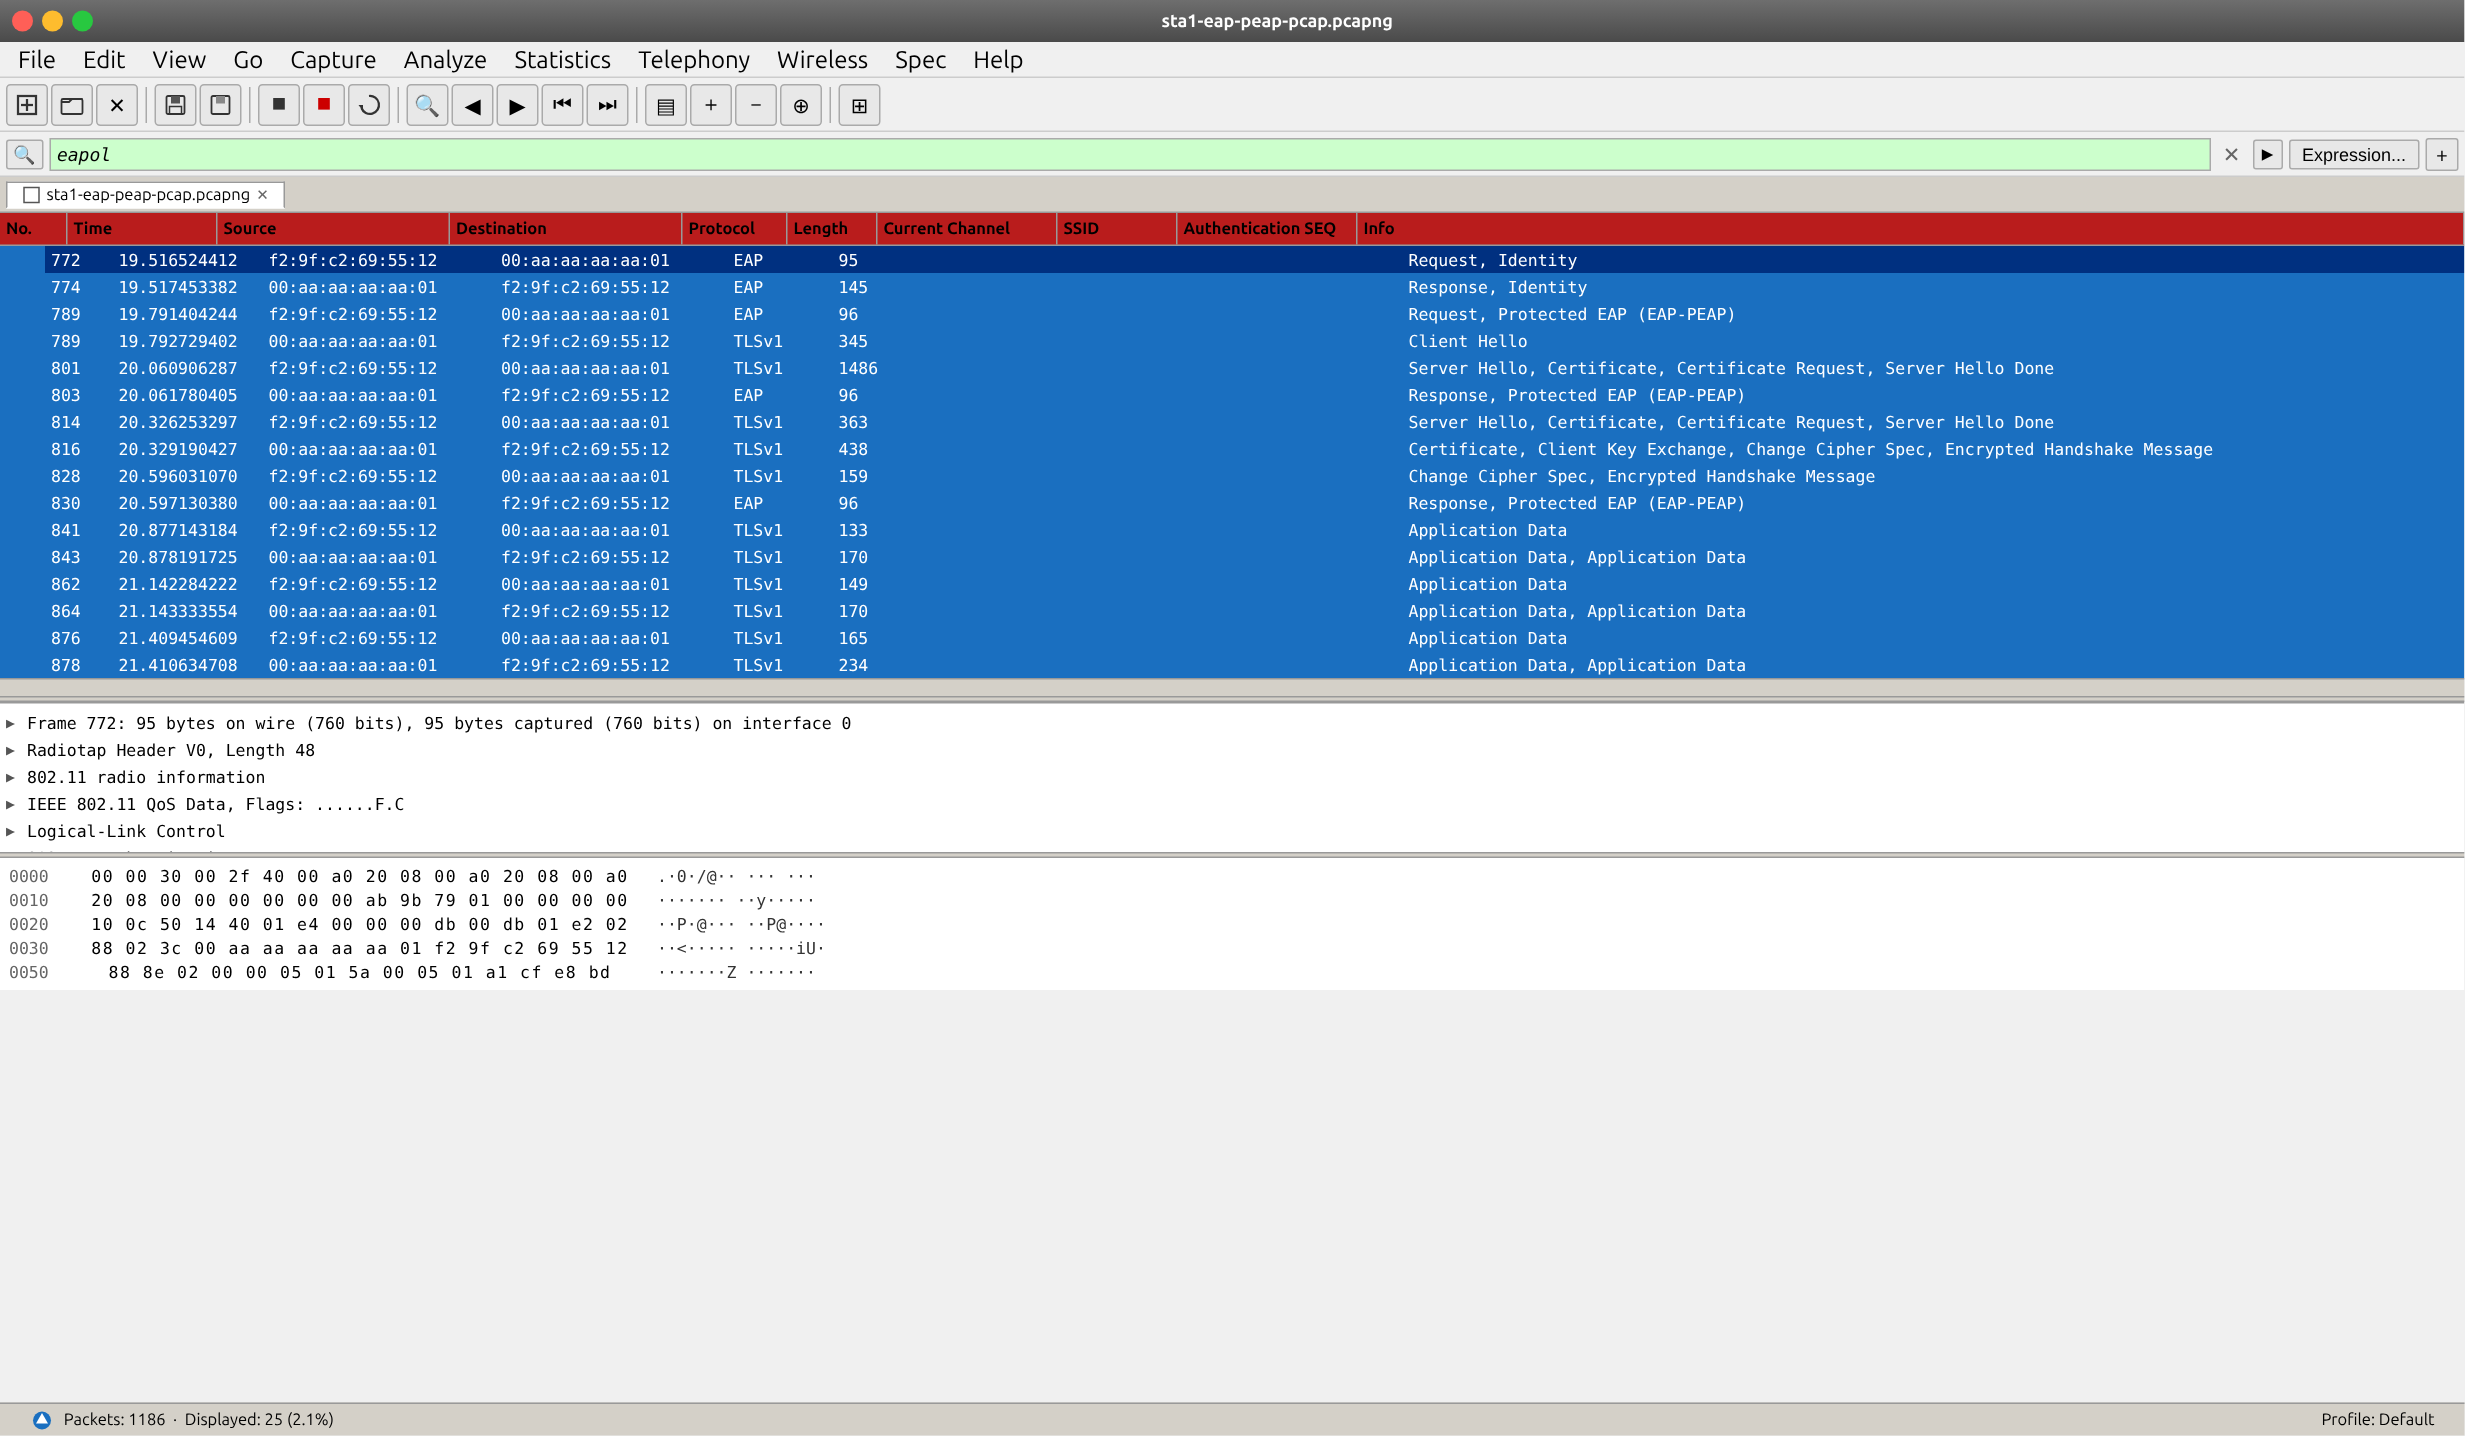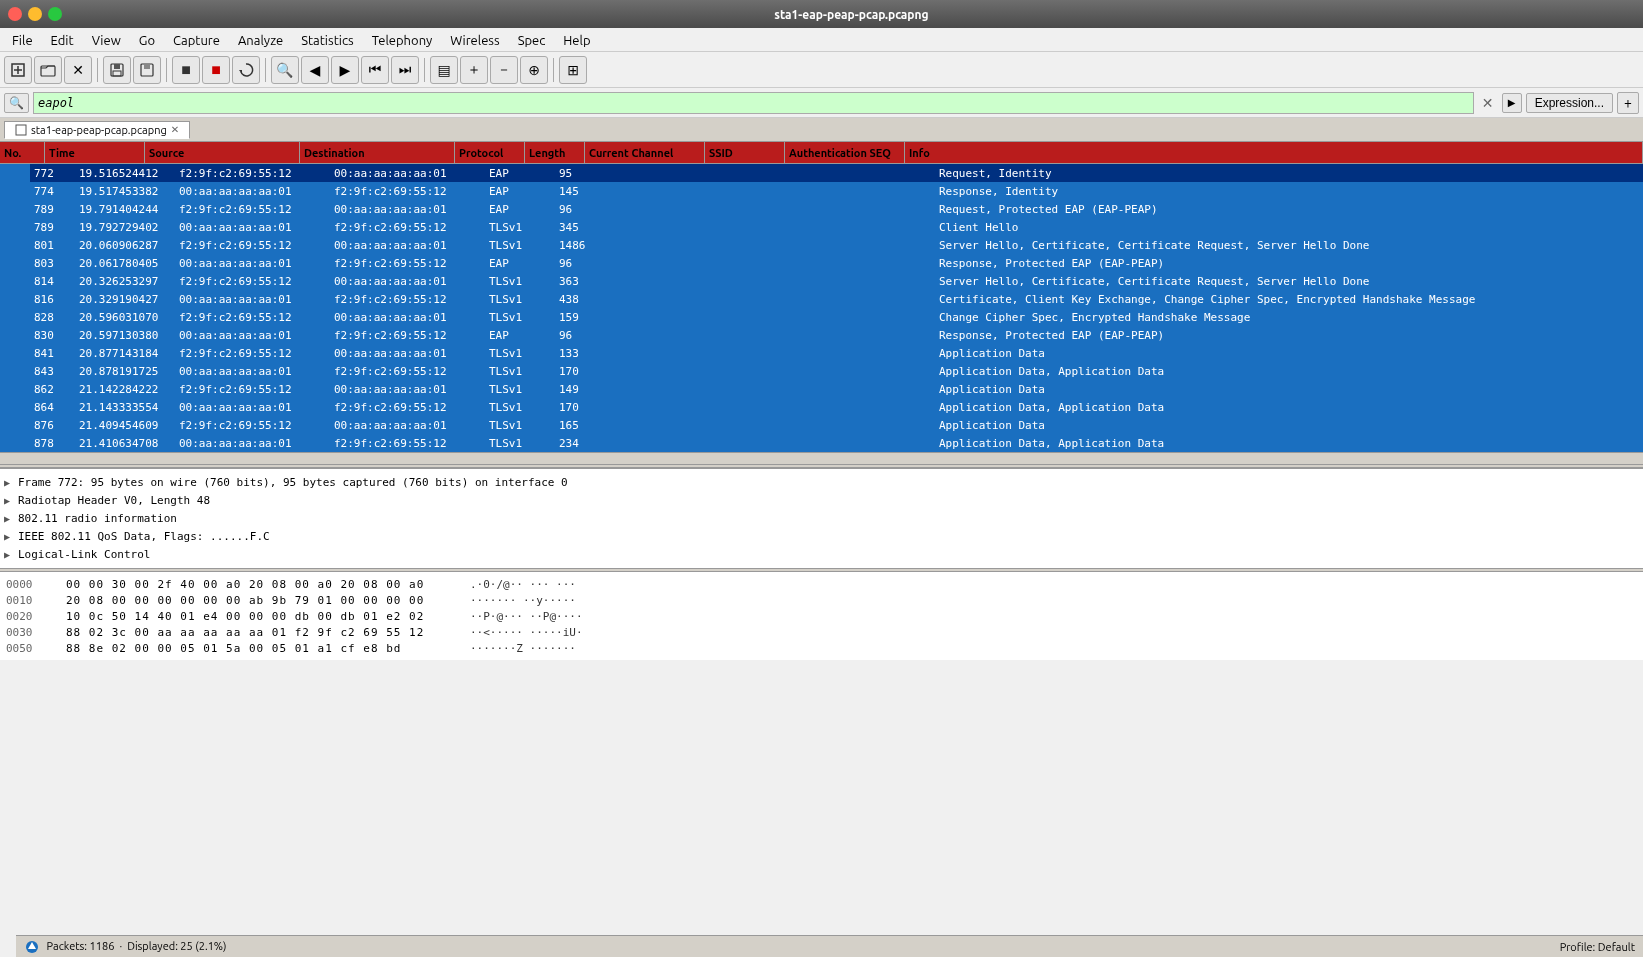--- a/index.html
+++ b/index.html
@@ -45,21 +45,21 @@
       border-bottom: 1px solid #ccc;
       height: 24px;
       display: flex;
       align-items: center;
       padding: 0 4px;
       gap: 2px;
     }
     .menu-item {
       padding: 2px 8px;
       cursor: pointer;
-      font-size: 13px;
+      font-size: 16px;
       border-radius: 2px;
     }
 
     
     #toolbar {
       background: #f0f0f0;
       border-bottom: 1px solid #ccc;
       height: 36px;
       display: flex;
       align-items: center;
@@ -222,45 +222,45 @@
       background: #fff;
       padding: 4px 6px;
       font-family: monospace;
       font-size: 11px;
       overflow: hidden;
     }
     .hex-row {
       display: flex;
       height: 16px;
       align-items: center;
-      gap: 24px;
+      gap: 8px;
     }
     .hex-offset { color: #666; width: 36px; }
-    .hex-bytes { width: 380px; letter-spacing: 1px; }
+    .hex-bytes { width: 380px; letter-spacing: 1px; text-align: center; }
     .hex-ascii { color: #333; }
 
     
     #h-scrollbar {
       height: 12px;
       background: #d4d0c8;
       border-top: 1px solid #999;
     }
 
     
     #status-bar {
       position: absolute;
       bottom: 0;
-      left: 16px;
+      left: 0;
       right: 0;
       height: 22px;
       background: #d4d0c8;
       border-top: 1px solid #999;
       display: flex;
       align-items: center;
-      padding: 0 8px;
+      padding: 0 20px;
       font-size: 11px;
       gap: 8px;
     }
     #status-bar .status-left { flex: 1; }
     #status-bar .status-right { }
 
     
     #tab-bar {
       background: #d4d0c8;
       height: 24px;

